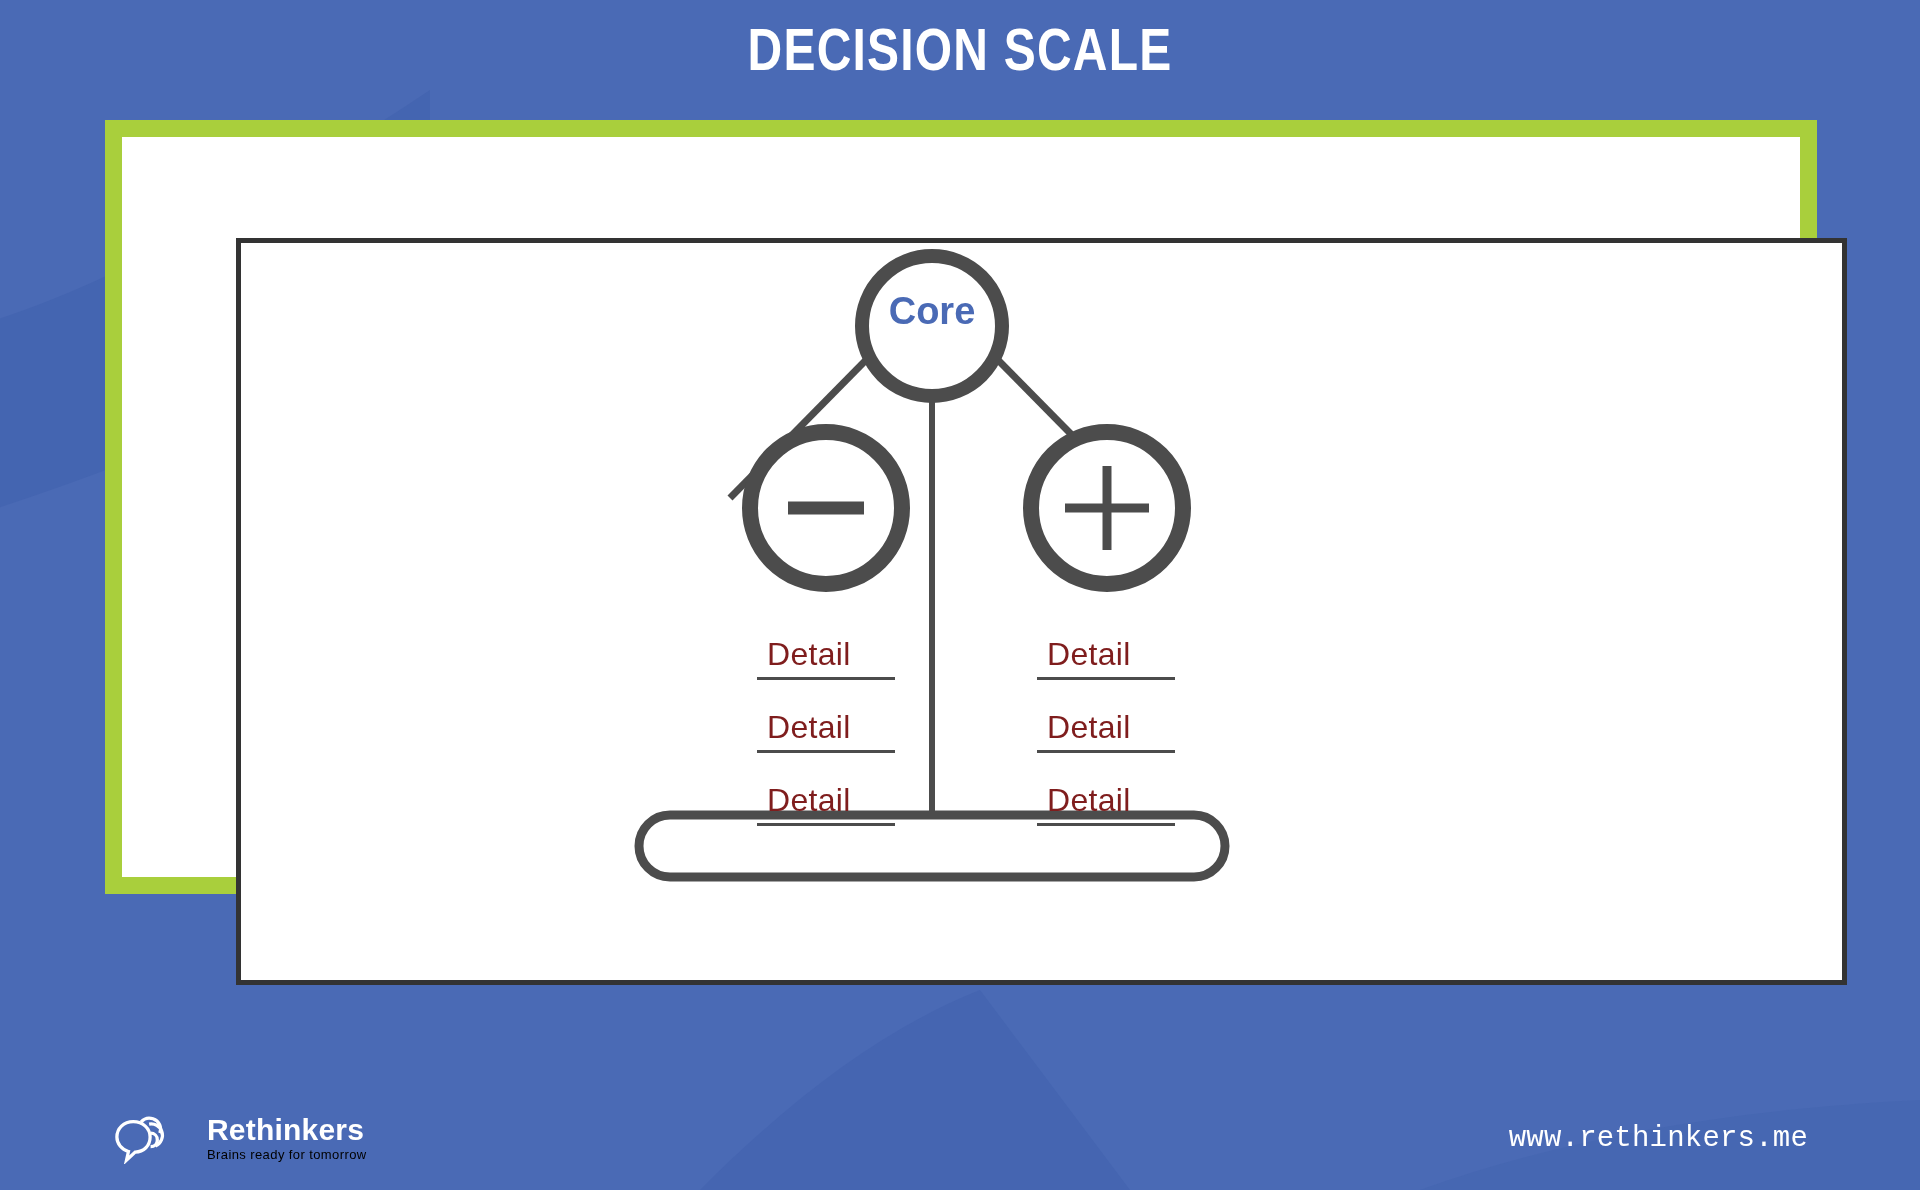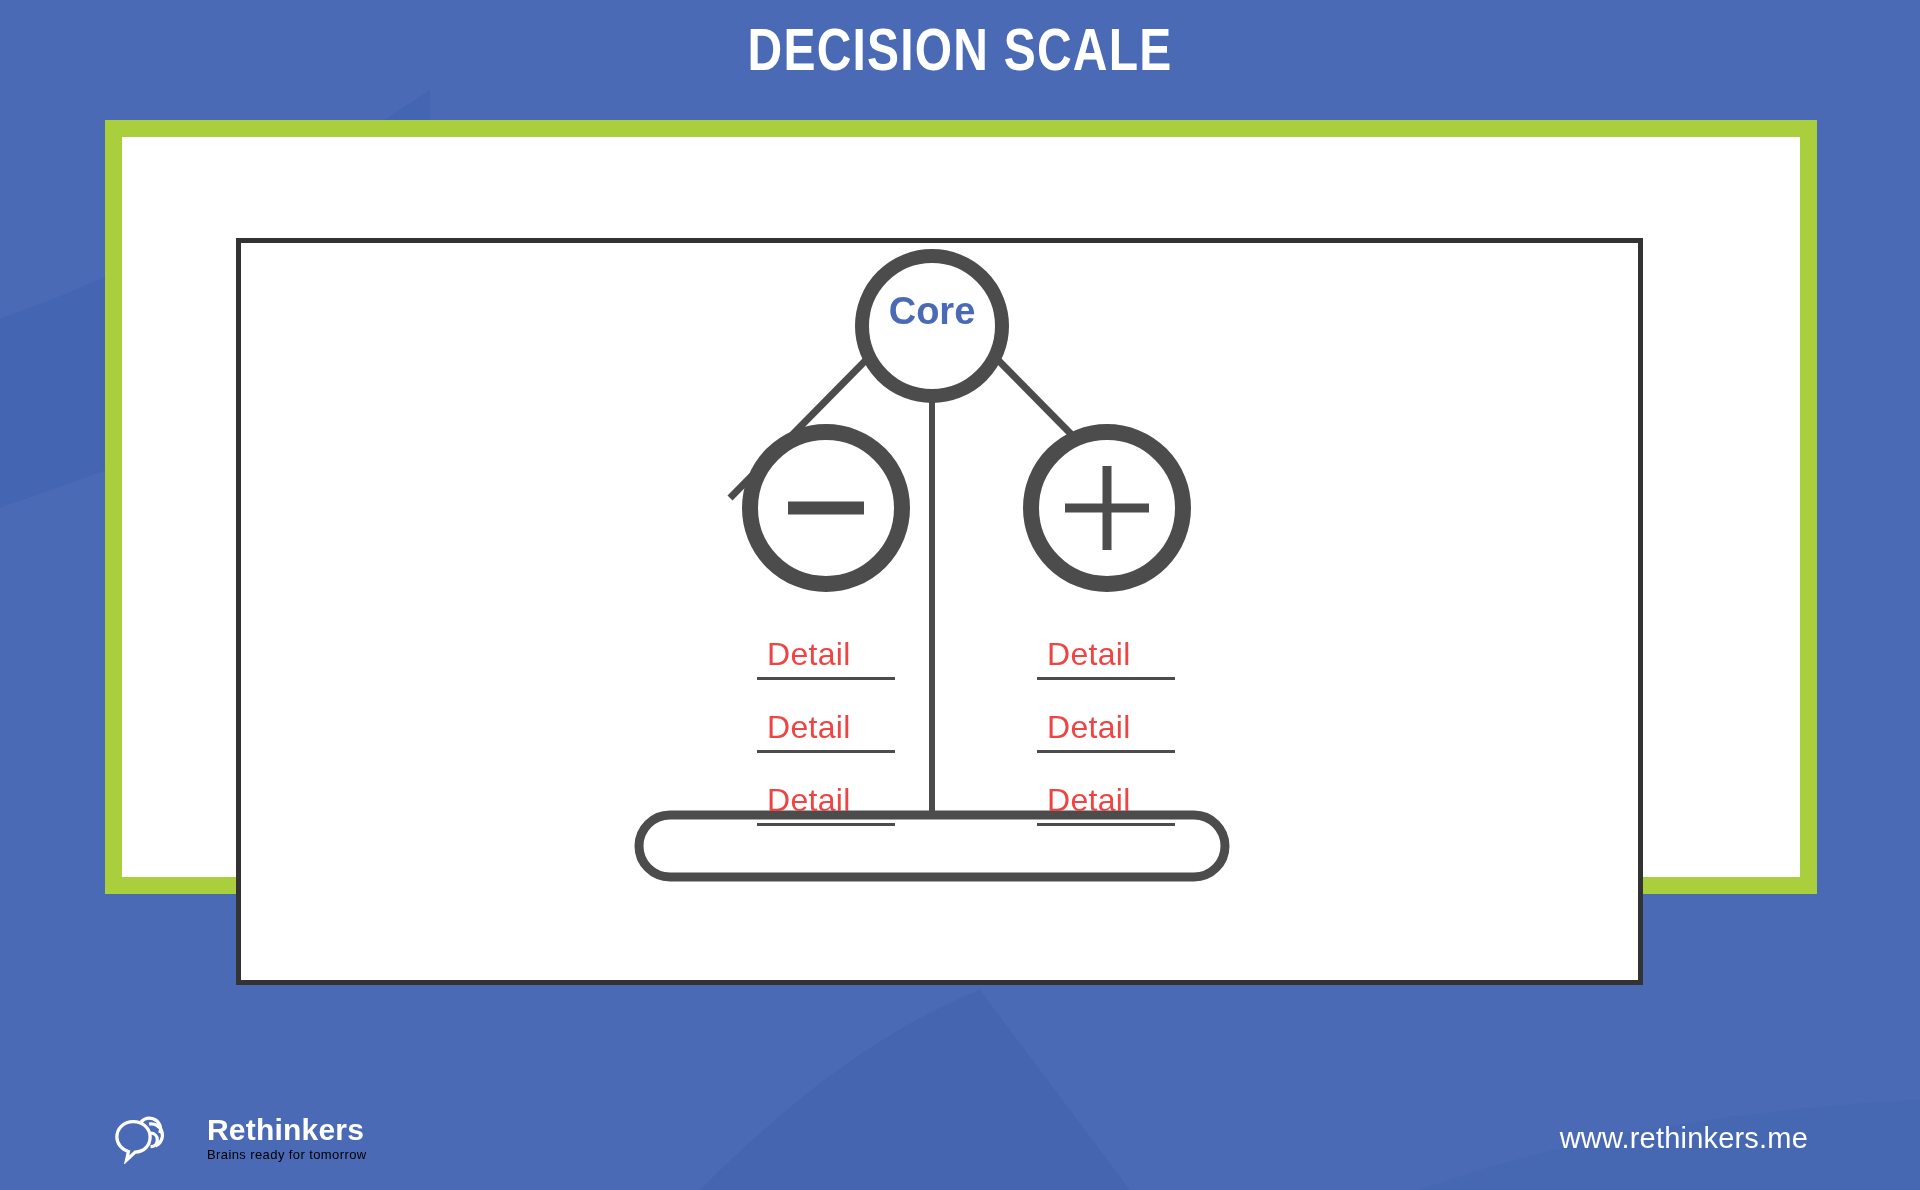--- a/index.html
+++ b/index.html
@@ -60,21 +60,21 @@
     width: 100%;
     height: 100%;
     background: #ffffff;
   }
 
   
   #diagram-box {
     position: absolute;
     left: 236px;
     top: 238px;
-    width: 1407px;
+    width: 1611px;
     height: 747px;
     border: 5px solid #333333;
     background: #ffffff;
   }
 
   
   #scale-svg {
     position: absolute;
     left: 0;
     top: 0;
@@ -111,21 +111,21 @@
   #right-details { left: 796px; top: 368px; }
 
   .detail-row {
     position: relative;
     height: 73px;
   }
   .detail-text {
     position: absolute;
     left: 10px;
     bottom: 11px;
-    color: #ef4444;
+    color: #7f1d1d;
     font-size: 32px;
     font-family: "Liberation Sans", sans-serif;
     white-space: nowrap;
     letter-spacing: 0.3px;
   }
   .detail-line {
     position: absolute;
     left: 0;
     bottom: 4px;
     width: 138px;
@@ -160,21 +160,21 @@
     font-family: Liberation Sans, sans-serif;
   }
 
   #footer-url {
     position: absolute;
     right: 112px;
     top: 1122px;
     color: #ffffff;
     font-size: 29px;
     letter-spacing: 0.2px;
-    font-family: Liberation Sans, sans-serif;
+    font-family: Liberation Mono, monospace;
     white-space: nowrap;
   }
 </style>
 </head>
 <body>
 
 <div id="slide">
 
   <svg id="bg-deco" viewBox="0 0 1920 1190" preserveAspectRatio="none">
     <path d="M -40 520 C 120 470 300 400 430 300 L 430 90 C 250 210 80 300 -40 330 Z" fill="#3f60ad" opacity="0.55"></path>

